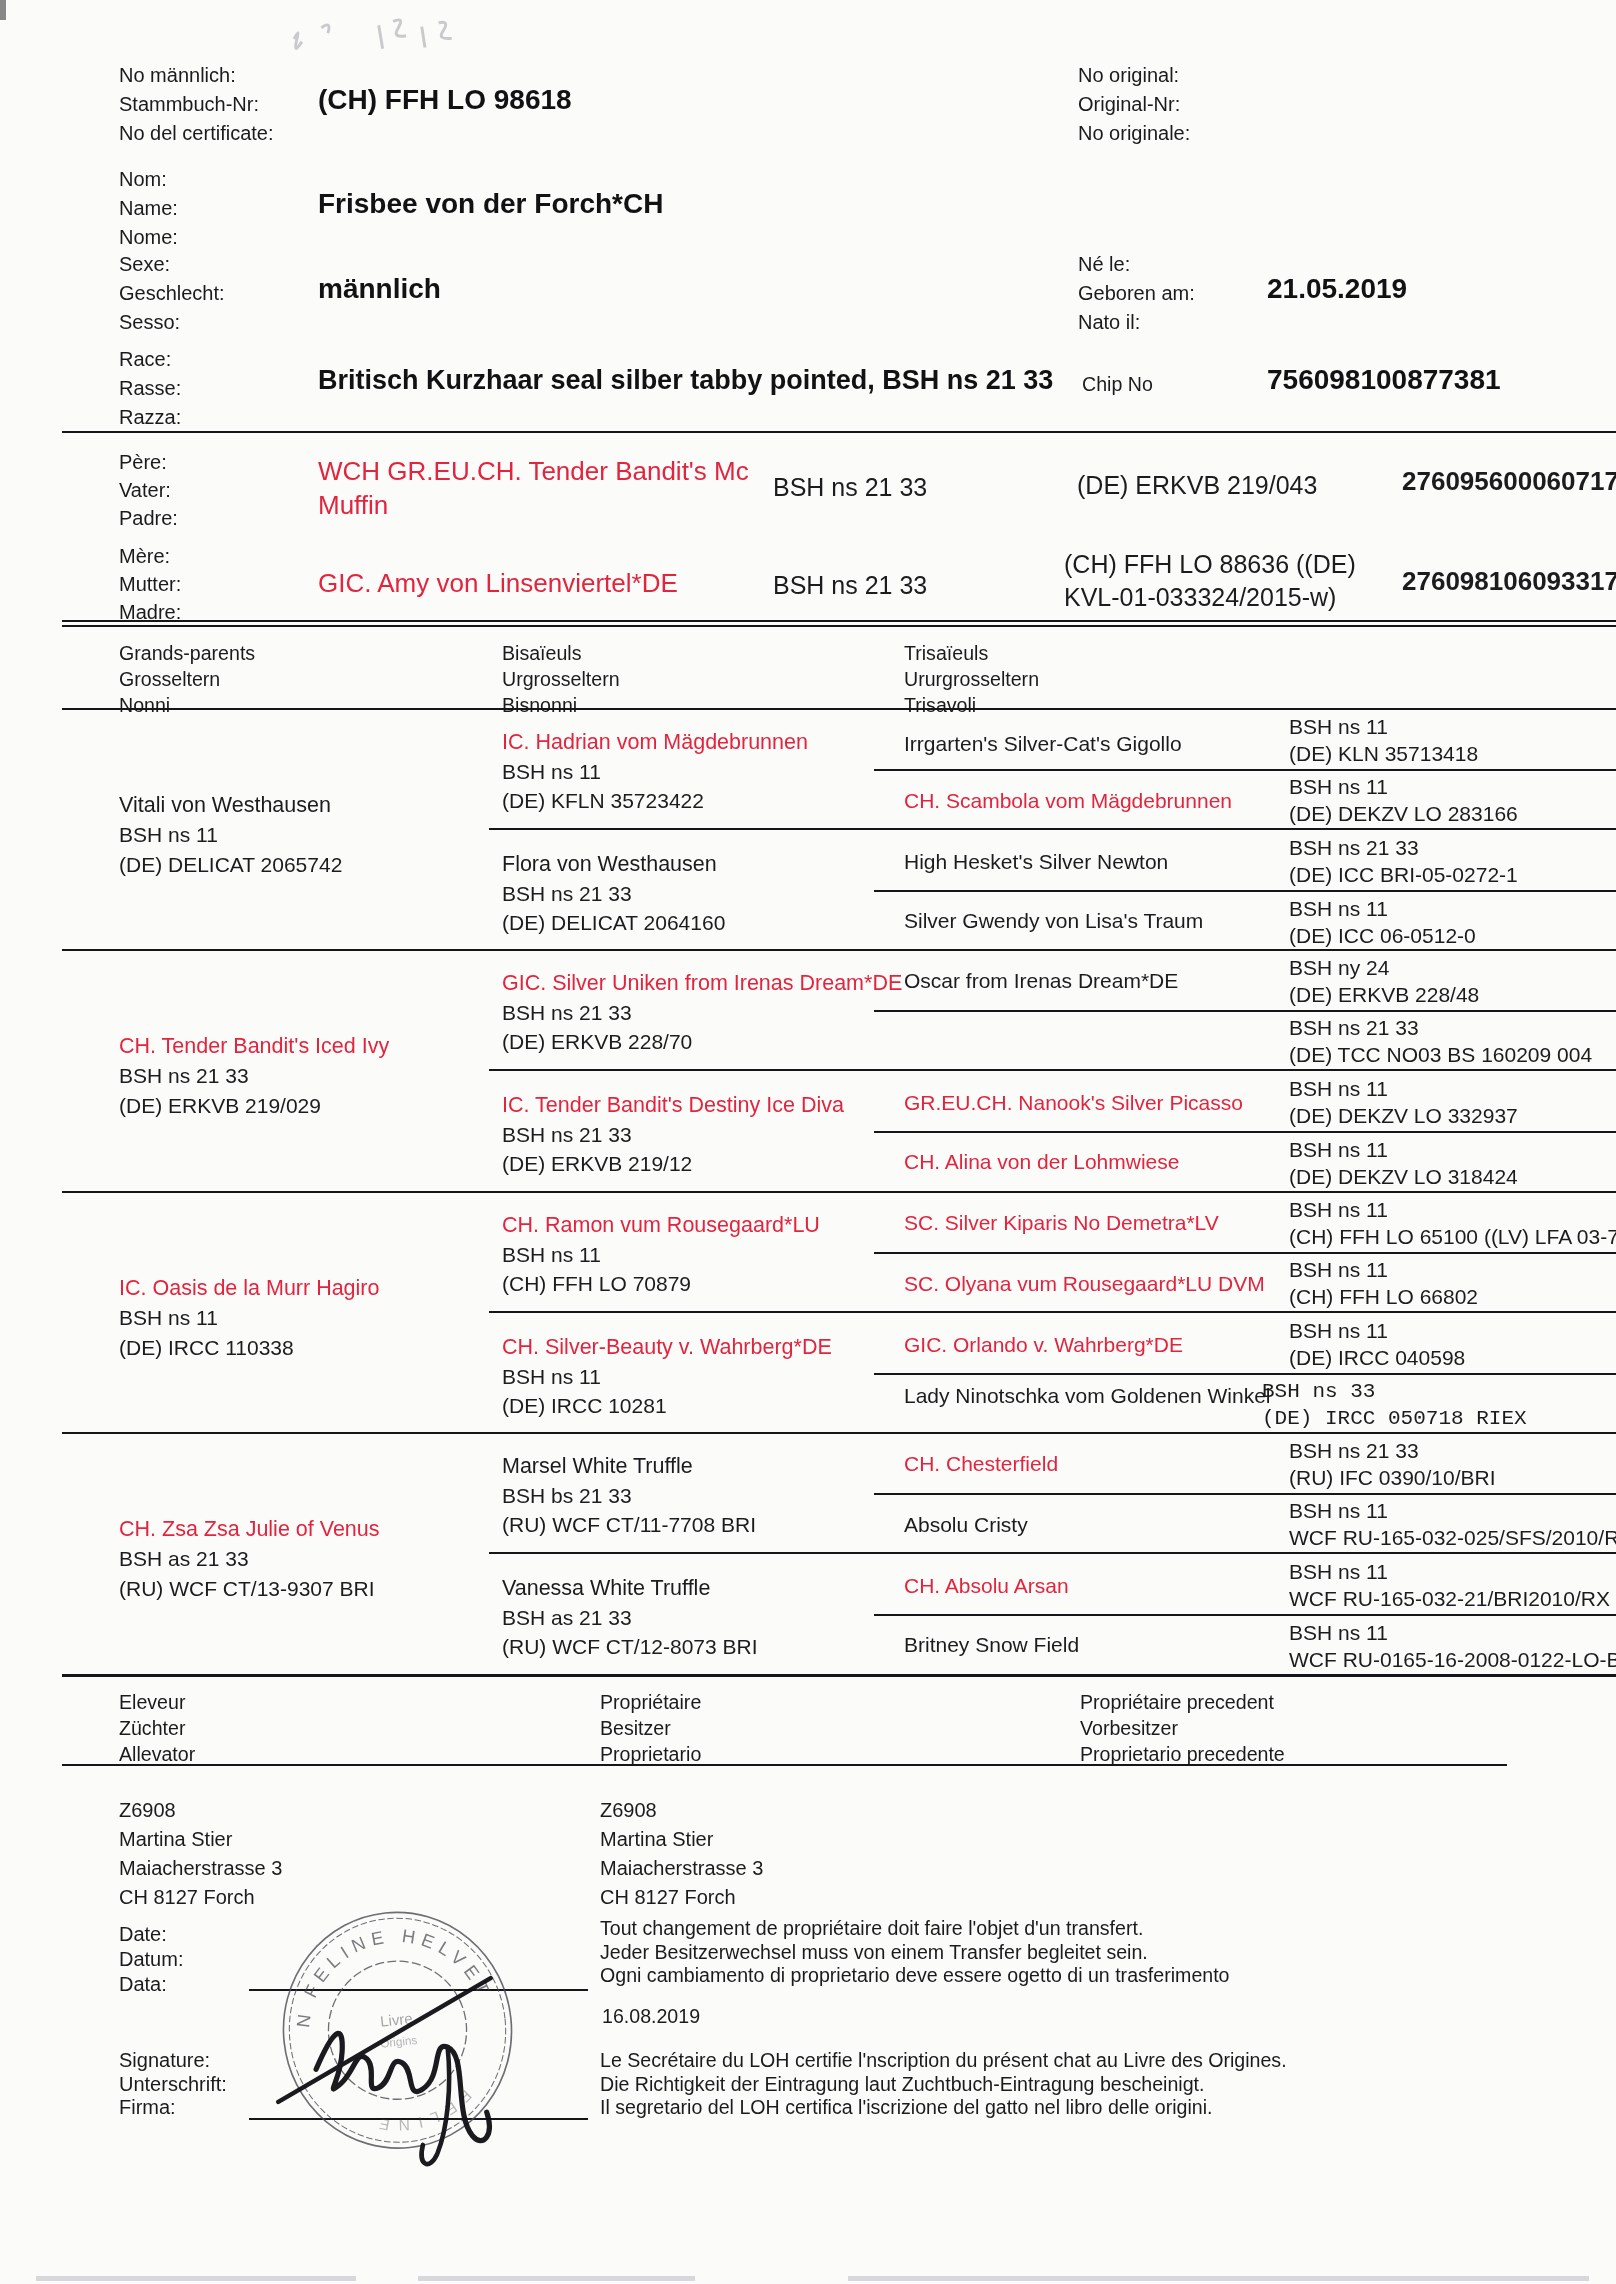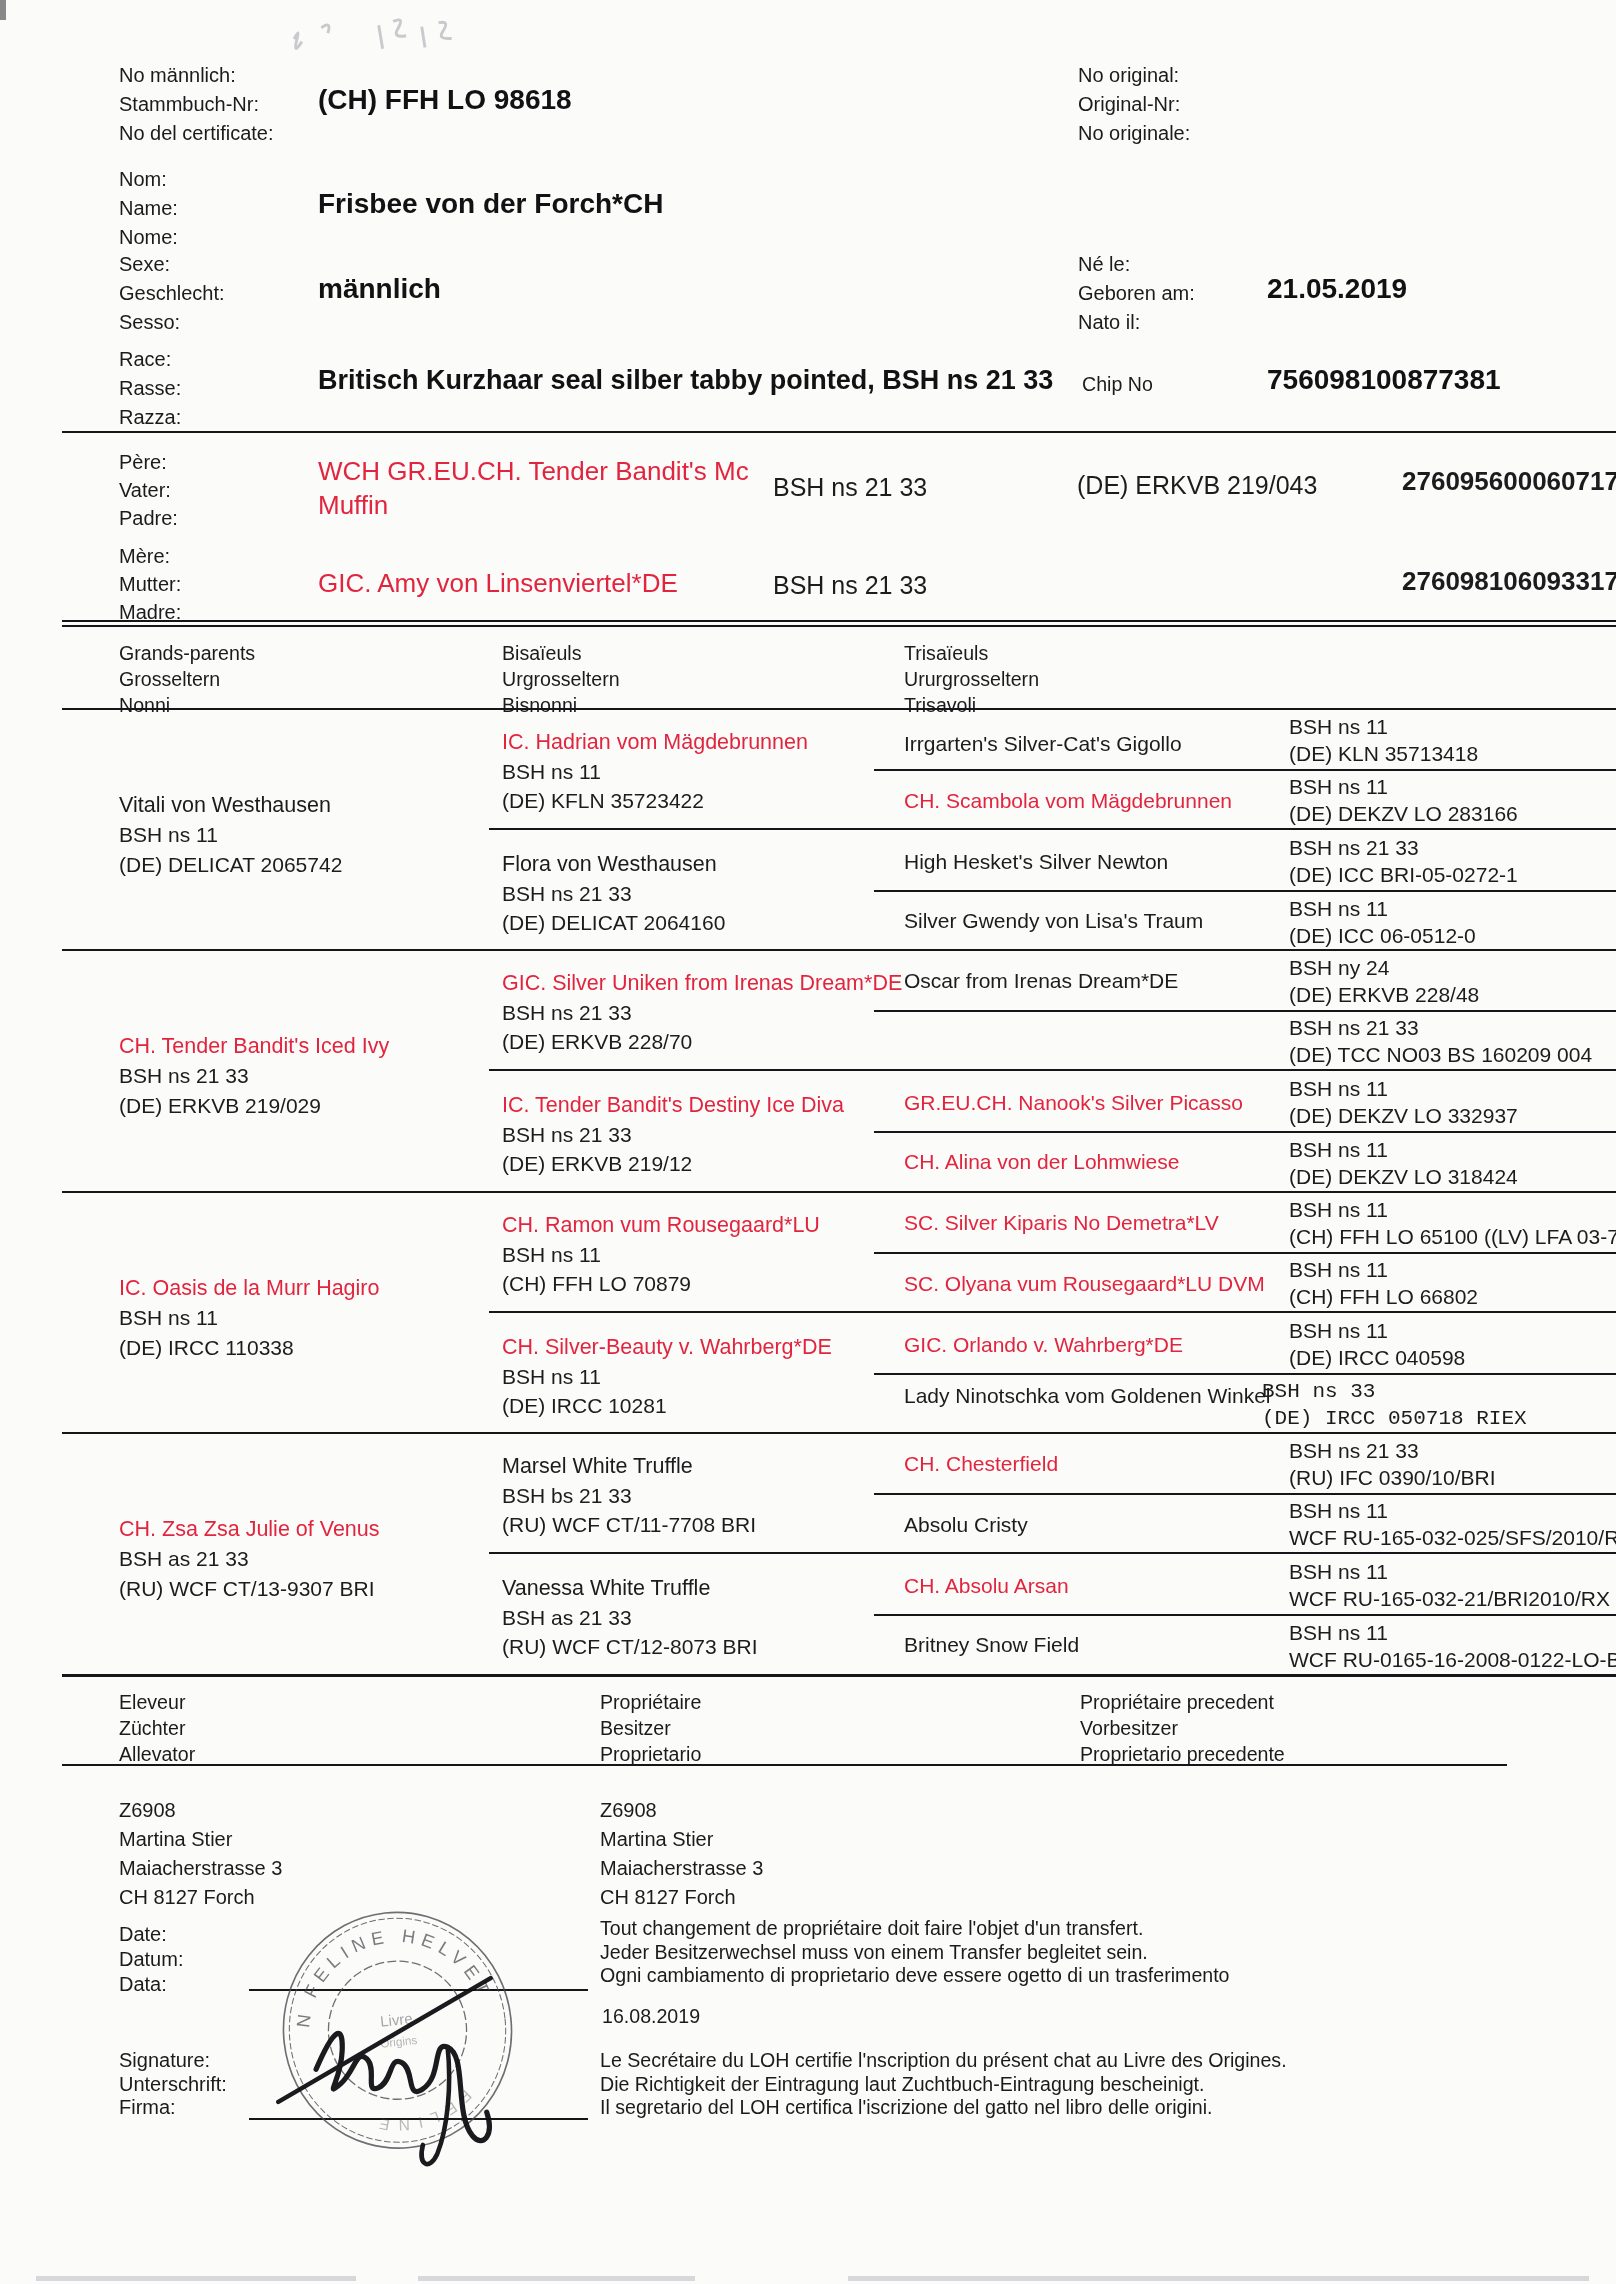--- a/index.html
+++ b/index.html
@@ -100,20 +100,21 @@
   <div class="parent-info" style="left:1077px;top:469px">(DE) ERKVB 219/043</div>
   <div class="parent-chip" style="left:1402px;top:466px">276095600060717</div>
 
   <div class="labels" style="left:119px;top:542px;line-height:28px">
     <div>Mère:</div>
     <div>Mutter:</div>
     <div>Madre:</div>
   </div>
   <div class="parent-name red" style="left:318px;top:566px">GIC. Amy von Linsenviertel*DE</div>
   <div class="parent-info" style="left:773px;top:569px">BSH ns 21 33</div>
+  <div class="parent-info" style="left:1064px;top:548px;width:333px;white-space:normal">(CH) FFH LO 88636 ((DE) KVL-01-033324/2015-w)</div>
   <div class="parent-chip" style="left:1402px;top:566px">276098106093317</div>
 
   <div class="hdr3" style="left:119px;top:640px">
     <div>Grands-parents</div>
     <div>Grosseltern</div>
     <div>Nonni</div>
   </div>
   <div class="hdr3" style="left:502px;top:640px">
     <div>Bisaïeuls</div>
     <div>Urgrosseltern</div>

